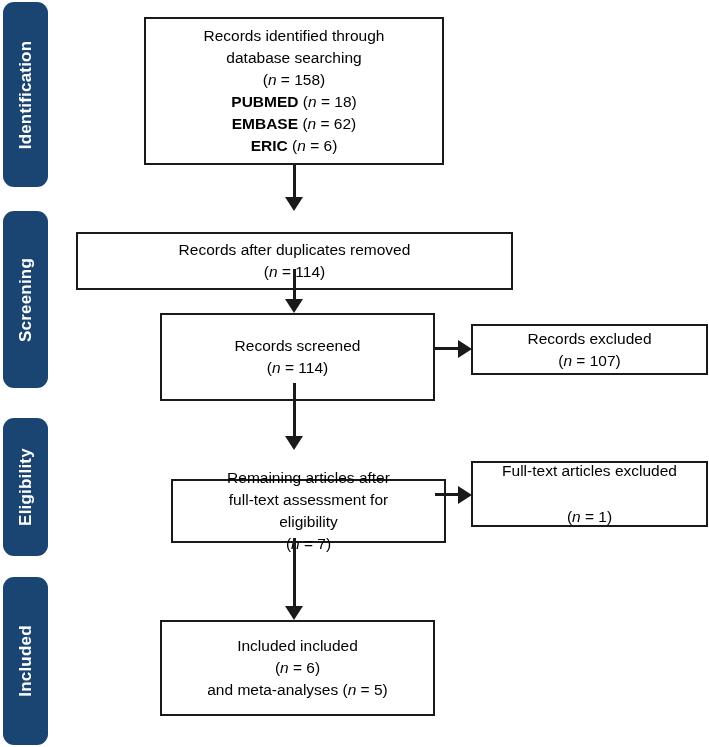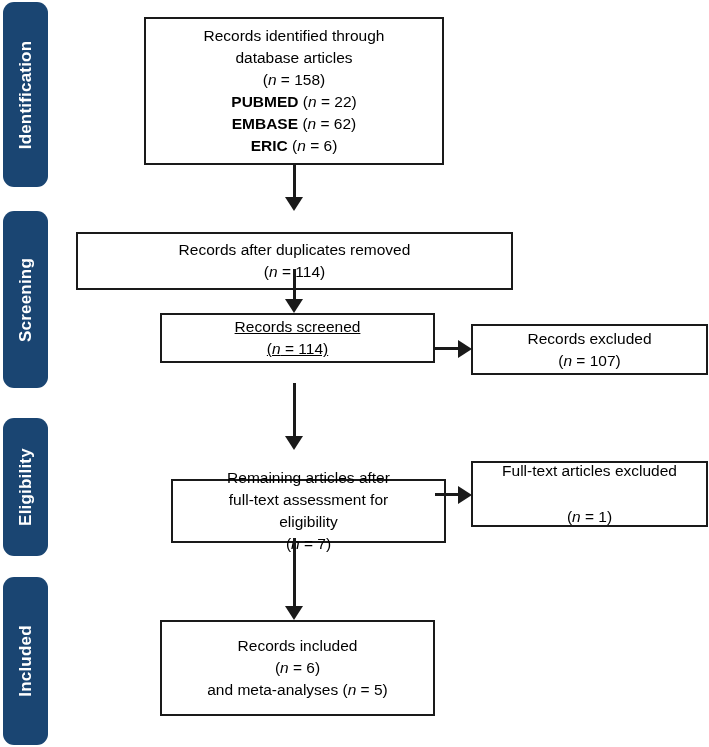--- a/index.html
+++ b/index.html
@@ -67,21 +67,21 @@
     line-height: 22px;
   }
   .flow-box .ln {
     display: block;
     white-space: nowrap;
   }
   .n-ital { font-style: italic; }
 
   #box-identified      { left: 144px; top: 17px;  width: 300px; height: 148px; }
   #box-duplicates      { left: 76px;  top: 211px; width: 437px; height: 58px; margin-top: 21px;  }
-  #box-screened        { left: 160px; top: 313px; width: 275px; height: 50px; text-decoration: underline;  }
+  #box-screened        { left: 160px; top: 313px; width: 275px; height: 88px;  }
   #box-records-excl    { left: 471px; top: 324px; width: 237px; height: 51px;  }
   #box-eligibility     { left: 171px; top: 450px; width: 275px; height: 64px; margin-top: 29px;  }
   #box-fulltext-excl   { left: 471px; top: 461px; width: 237px; height: 66px; gap: 24px;  }
   #box-included        { left: 160px; top: 620px; width: 275px; height: 96px;  }
 
   
   .arrow {
     position: absolute;
   }
   .arrow-line-v {
@@ -156,23 +156,23 @@
   </div>
   <div class="stage-tab" id="tab-eligibility">
     <span class="stage-tab-label">Eligibility</span>
   </div>
   <div class="stage-tab" id="tab-included">
     <span class="stage-tab-label">Included</span>
   </div>
 
   <div class="flow-box" id="box-identified">
     <span class="ln">Records identified through</span>
-    <span class="ln">database articles</span>
+    <span class="ln">database searching</span>
     <span class="ln"><span>(</span><span class="n-ital">n</span><span> = 158)</span></span>
-    <span class="ln"><b class="bold-src">PUBMED</b> <span>(</span><span class="n-ital">n</span><span> = 22)</span></span>
+    <span class="ln"><b class="bold-src">PUBMED</b> <span>(</span><span class="n-ital">n</span><span> = 18)</span></span>
     <span class="ln"><b class="bold-src">EMBASE</b> <span>(</span><span class="n-ital">n</span><span> = 62)</span></span>
     <span class="ln"><b class="bold-src">ERIC</b> <span>(</span><span class="n-ital">n</span><span> = 6)</span></span>
   </div>
 
   <div class="arrow" id="arrow-identified-to-duplicates">
     <div class="arrow-line-v"></div>
     <div class="arrow-head-down"></div>
   </div>
 
   <div class="flow-box" id="box-duplicates">
@@ -221,18 +221,18 @@
     <span class="ln">Full-text articles excluded</span>
     <span class="ln"><span>(</span><span class="n-ital">n</span><span> = 1)</span></span>
   </div>
 
   <div class="arrow" id="arrow-eligibility-to-included">
     <div class="arrow-line-v"></div>
     <div class="arrow-head-down"></div>
   </div>
 
   <div class="flow-box" id="box-included">
-    <span class="ln">Records included</span>
+    <span class="ln">Included included</span>
     <span class="ln"><span>(</span><span class="n-ital">n</span><span> = 6)</span></span>
     <span class="ln"><span>and meta-analyses (</span><span class="n-ital">n</span><span> = 5)</span></span>
   </div>
 
 </div>
 
 </body></html>

